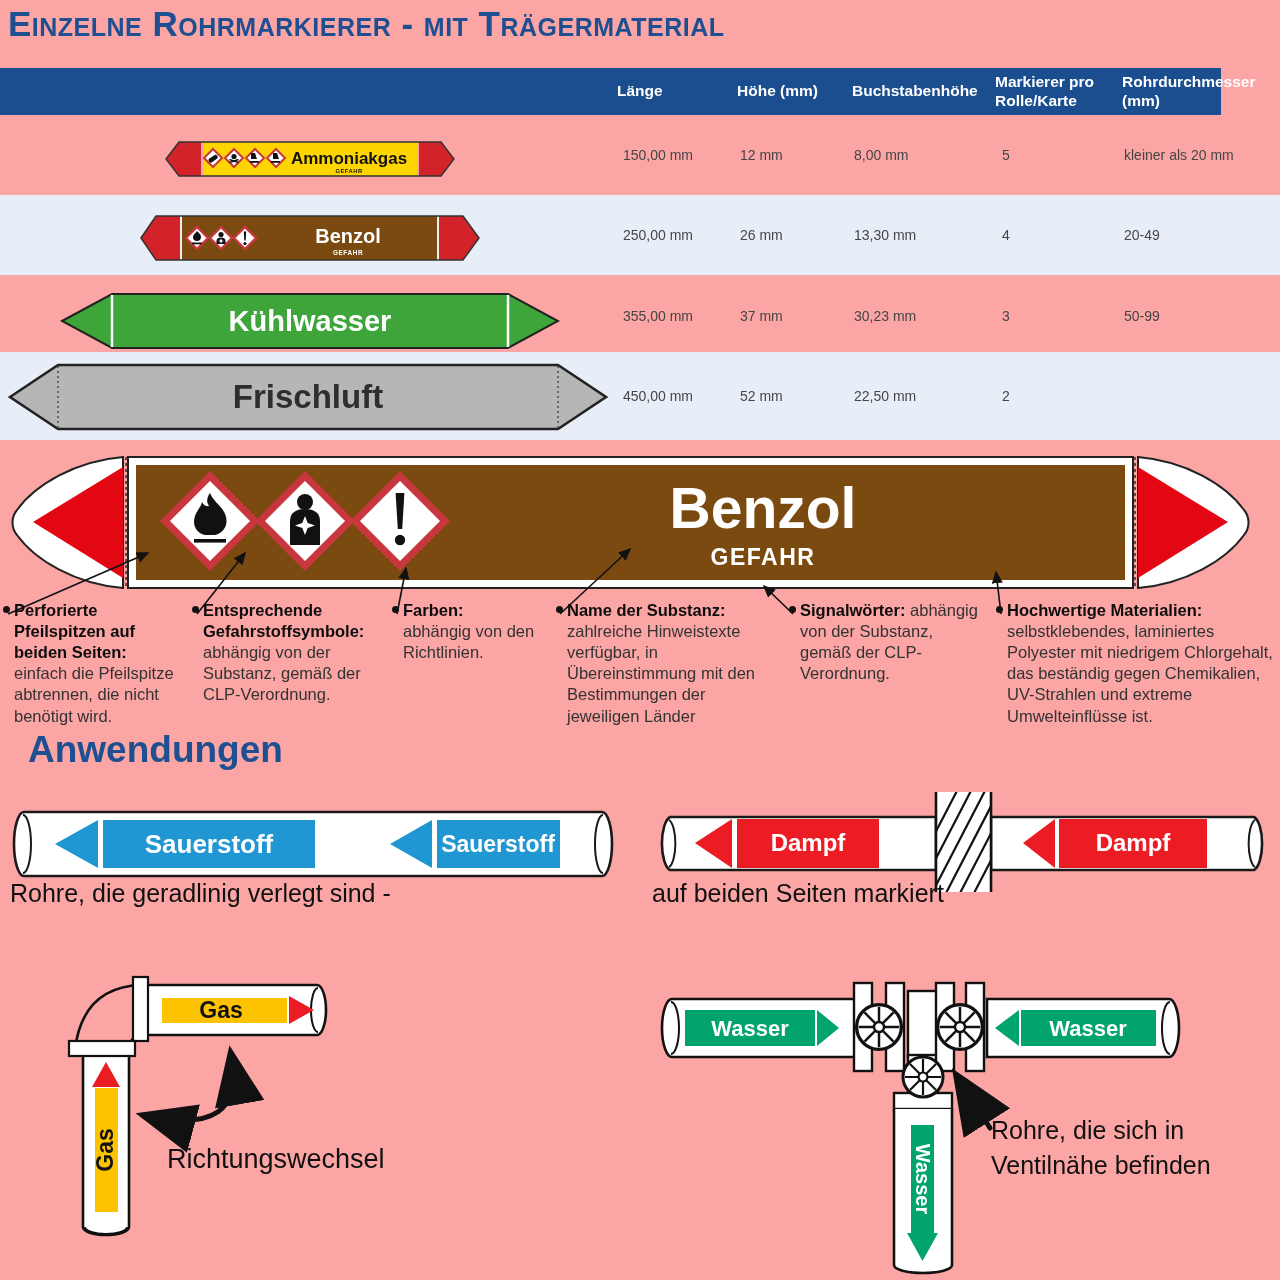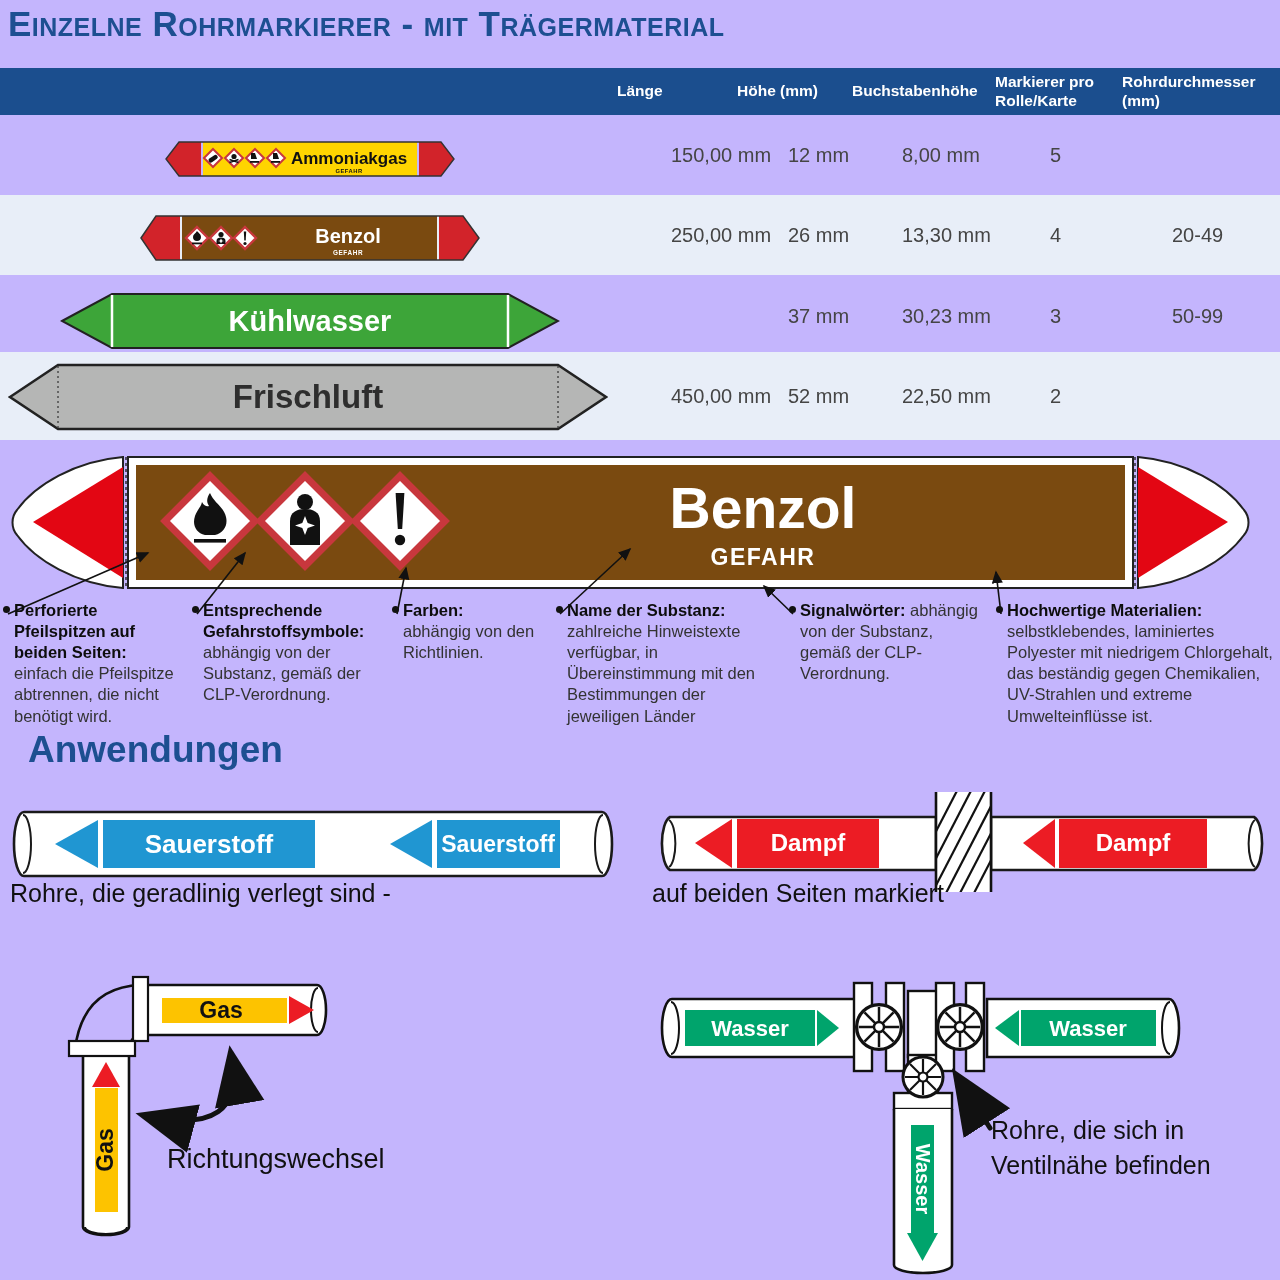--- a/index.html
+++ b/index.html
@@ -1,30 +1,30 @@
 <!DOCTYPE html>
 <html><head>
 <meta charset="utf-8">
 <style>
   html,body{margin:0;padding:0;background:#fff;}
-  .page{position:relative;width:1280px;height:1280px;background:#c4b5fd;overflow:hidden;
+  .page{position:relative;width:1280px;height:1280px;background:#fca5a5;overflow:hidden;
         font-family:"Liberation Sans",sans-serif;}
   .title{position:absolute;left:8px;top:4px;font-variant:small-caps;font-weight:bold;
          font-size:35px;color:#1D4F91;letter-spacing:.5px;}
   
-  .thead{position:absolute;left:0;top:68px;width:1280px;height:47px;background:#1B4E8E;}
+  .thead{position:absolute;left:0;top:68px;width:1180px;height:47px;background:#1B4E8E;padding-left:41px;}
   .th{position:absolute;top:0;height:100%;display:flex;align-items:center;color:#fff;
       font-weight:bold;font-size:15.5px;line-height:1.22;}
   .thc0{left:617px}.thc1{left:737px}.thc2{left:852px}.thc3{left:995px;width:114px}.thc4{left:1122px;width:142px}
   .trow{position:absolute;left:0;width:1280px;}
   .r0{top:115px;height:80px}
   .r1{top:195px;height:80px;background:#E8EEF8}
   .r2{top:275px;height:82px}
   .r3{top:352px;height:88px;background:#E8EEF8}
-  .cell{position:absolute;top:0;height:100%;display:flex;align-items:center;font-size:20px;color:#454545;margin-left:48px;}
+  .cell{position:absolute;top:0;height:100%;display:flex;align-items:center;font-size:14px;color:#454545;}
   .cl0{left:623px}.cl1{left:740px}.cl2{left:854px}.cl3{left:1002px}.cl4{left:1124px}
   svg{position:absolute;}
   svg text{font-family:"Liberation Sans",sans-serif;}
   
   .ann{position:absolute;top:600px;font-size:16.5px;line-height:1.28;color:#333;}
   .ann b{color:#0d0d0d;}
   .dot{position:absolute;left:-11px;top:6px;width:7px;height:7px;border-radius:50%;background:#111;}
   .a0{left:14px;width:166px}.a1{left:203px;width:168px}.a2{left:403px;width:132px}
   .a3{left:567px;width:212px}.a4{left:800px;width:178px}.a5{left:1007px;width:278px}
   
@@ -73,20 +73,21 @@
         <rect x="106" y="22" width="9" height="1.8" fill="#111"></rect>
       </g>
       <text x="184" y="25" text-anchor="middle" font-size="17" font-weight="bold" fill="#111">Ammoniakgas</text>
       <text x="184" y="33.5" text-anchor="middle" font-size="5.8" font-weight="bold" fill="#111" letter-spacing="0.5">GEFAHR</text>
       <polygon points="1,20 14,3 276,3 289,20 276,37 14,37" fill="none" stroke="#333" stroke-width="1.4"></polygon>
     </svg>
     <div class="cell cl0">150,00 mm</div>
     <div class="cell cl1">12 mm</div>
     <div class="cell cl2">8,00 mm</div>
     <div class="cell cl3">5</div>
+    <div class="cell cl4">kleiner als 20 mm</div>
   </div>
 
   <div class="trow r1">
     <svg style="left:140px;top:17px" width="340" height="52" viewBox="0 0 340 52">
       <polygon points="1,26 16,4 40,4 40,48 16,48" fill="#D2232A"></polygon>
       <polygon points="299,4 323,4 339,26 323,48 299,48" fill="#D2232A"></polygon>
       <rect x="42" y="4" width="255" height="44" fill="#7A4A10"></rect>
       <g>
         <polygon points="57,15 68,26 57,37 46,26" fill="#fff" stroke="#C8373D" stroke-width="2.4"></polygon>
         <path d="M57,19 C58.5,21 61,22 61,25 C61,27.5 59.5,29 57,29 C54.5,29 53,27.5 53,25 C53,22.5 55.5,21.5 57,19 Z" fill="#111"></path>
@@ -114,20 +115,21 @@
     <div class="cell cl4">20-49</div>
   </div>
 
   <div class="trow r2">
     <svg style="left:60px;top:15px" width="500" height="62" viewBox="0 0 500 62">
       <polygon points="2,31 52,4 448,4 498,31 448,58 52,58" fill="#3DA539" stroke="#222" stroke-width="2"></polygon>
       <line x1="52" y1="5" x2="52" y2="57" stroke="#fff" stroke-width="2.5"></line>
       <line x1="448" y1="5" x2="448" y2="57" stroke="#fff" stroke-width="2.5"></line>
       <text x="250" y="41" text-anchor="middle" font-size="29" font-weight="bold" fill="#fff">Kühlwasser</text>
     </svg>
+    <div class="cell cl0">355,00 mm</div>
     <div class="cell cl1">37 mm</div>
     <div class="cell cl2">30,23 mm</div>
     <div class="cell cl3">3</div>
     <div class="cell cl4">50-99</div>
   </div>
 
   <div class="trow r3">
     <svg style="left:8px;top:9px" width="600" height="72" viewBox="0 0 600 72">
       <polygon points="2,36 50,4 550,4 598,36 550,68 50,68" fill="#B5B6B5" stroke="#222" stroke-width="2.5"></polygon>
       <line x1="50" y1="5" x2="50" y2="67" stroke="#444" stroke-width="1.4" stroke-dasharray="2,3"></line>

